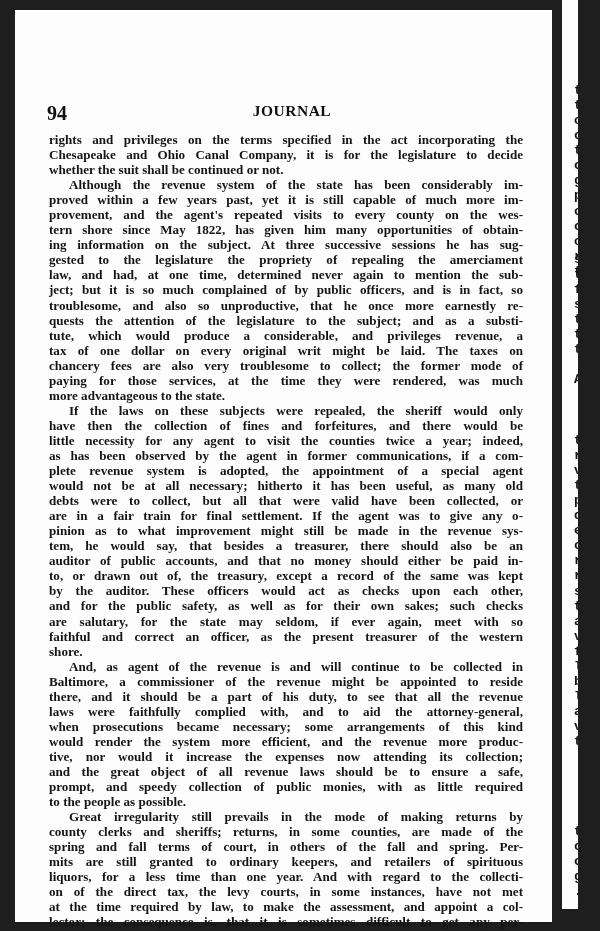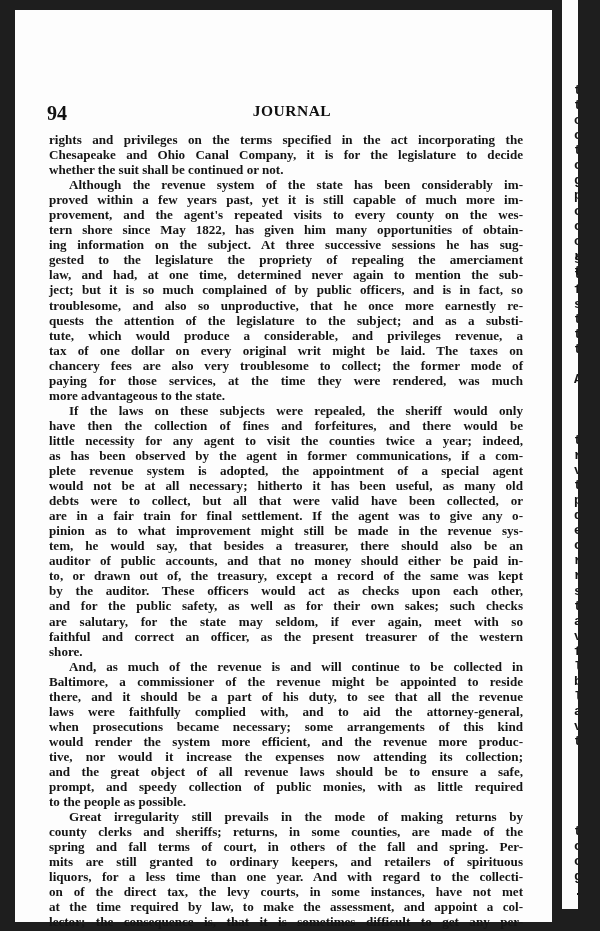--- a/index.html
+++ b/index.html
@@ -140,21 +140,21 @@
       <span class="line">tem, he would say, that besides a treasurer, there should also be an</span>
       <span class="line">auditor of public accounts, and that no money should either be paid in-</span>
       <span class="line">to, or drawn out of, the treasury, except a record of the same was kept</span>
       <span class="line">by the auditor. These officers would act as checks upon each other,</span>
       <span class="line">and for the public safety, as well as for their own sakes; such checks</span>
       <span class="line">are salutary, for the state may seldom, if ever again, meet with so</span>
       <span class="line">faithful and correct an officer, as the present treasurer of the western</span>
       <span class="line last">shore.</span>
     </p>
     <p>
-      <span class="line" style="padding-left: 20px;">And, as much of the revenue is and will continue to be collected in</span>
+      <span class="line" style="padding-left: 20px;">And, as agent of the revenue is and will continue to be collected in</span>
       <span class="line">Baltimore, a commissioner of the revenue might be appointed to reside</span>
       <span class="line">there, and it should be a part of his duty, to see that all the revenue</span>
       <span class="line">laws were faithfully complied with, and to aid the attorney-general,</span>
       <span class="line">when prosecutions became necessary; some arrangements of this kind</span>
       <span class="line">would render the system more efficient, and the revenue more produc-</span>
       <span class="line">tive, nor would it increase the expenses now attending its collection;</span>
       <span class="line">and the great object of all revenue laws should be to ensure a safe,</span>
       <span class="line">prompt, and speedy collection of public monies, with as little required</span>
       <span class="line last">to the people as possible.</span>
     </p>

